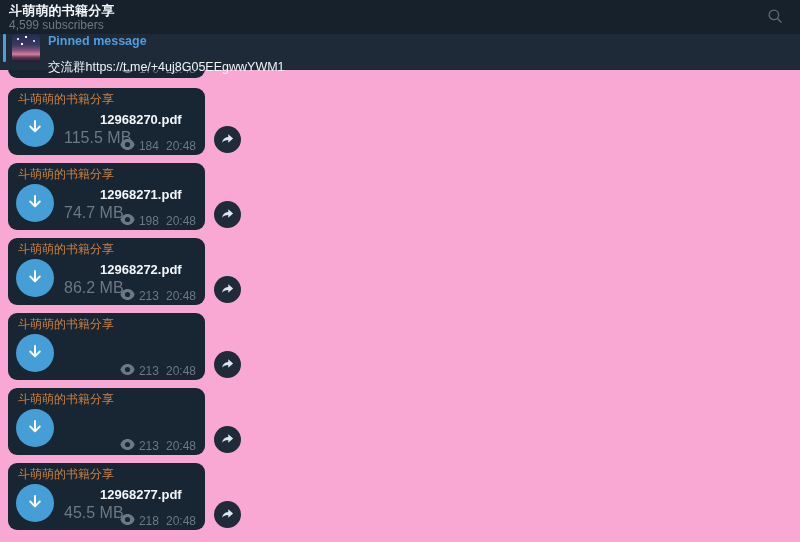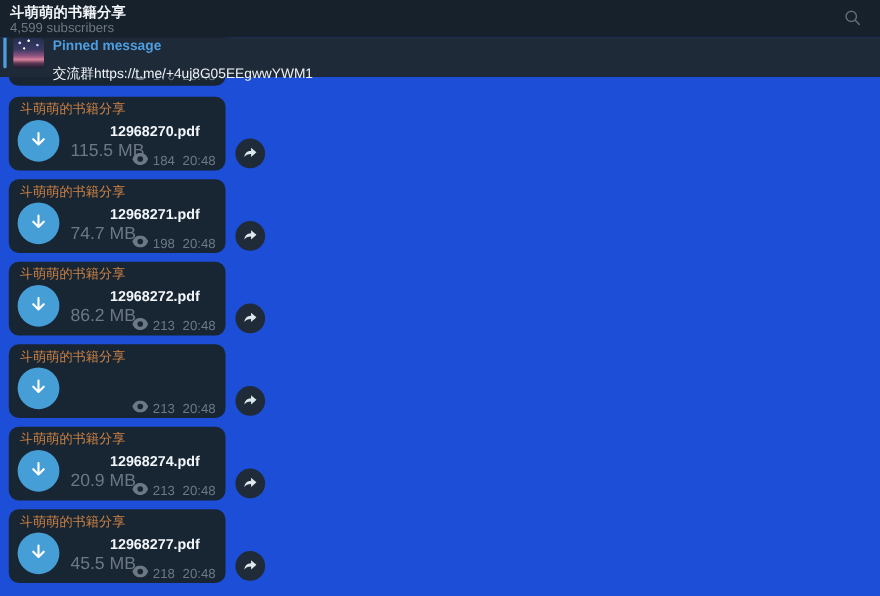--- a/index.html
+++ b/index.html
@@ -1,19 +1,19 @@
 <!DOCTYPE html>
 <html><head>
 <meta charset="utf-8">
 <style>
   * { margin:0; padding:0; box-sizing:border-box; }
   body { background:#000; }
   .app {
     position:relative; width:800px; height:542px; overflow:hidden;
-    background:#1d4ed8;
+    background:#f9a8d4;
     font-family:"Liberation Sans", "DejaVu Sans", sans-serif;
   }
 
   
   .topbar {
     position:absolute; top:0; left:0; right:0; height:34px;
     background:#17212b; z-index:6;
     display:flex; align-items:center; justify-content:space-between;
     padding:0 15px 0 9px;
   }
@@ -273,24 +273,20 @@
     <div class="bubble">
       <div class="sender">斗萌萌的书籍分享</div>
       <div class="file-row">
         <button class="dl-btn">
           <span>
             <svg width="22" height="22" viewBox="0 0 24 24">
               <path d="M12 5.5v10.5M6.8 11.5l5.2 5.2 5.2-5.2" fill="none" stroke="#ffffff" stroke-width="2.1" stroke-linecap="round" stroke-linejoin="round"></path>
             </svg>
           </span>
         </button>
-        <div class="file-info">
-          <div class="file-name">12968274.pdf</div>
-          <div class="file-size">20.9 MB</div>
-        </div>
       </div>
       <div class="meta">
         <span>
           <svg width="15" height="11" viewBox="0 0 24 18">
             <path class="eye-path" d="M12 0C6.2 0 1.9 4 .4 9c1.5 5 5.8 9 11.6 9s10.1-4 11.6-9C22.1 4 17.8 0 12 0z"></path>
             <circle class="eye-pupil" cx="12" cy="9" r="4.2"></circle>
           </svg>
         </span>
         <span class="views">213</span>
         <span class="time">20:48</span>

